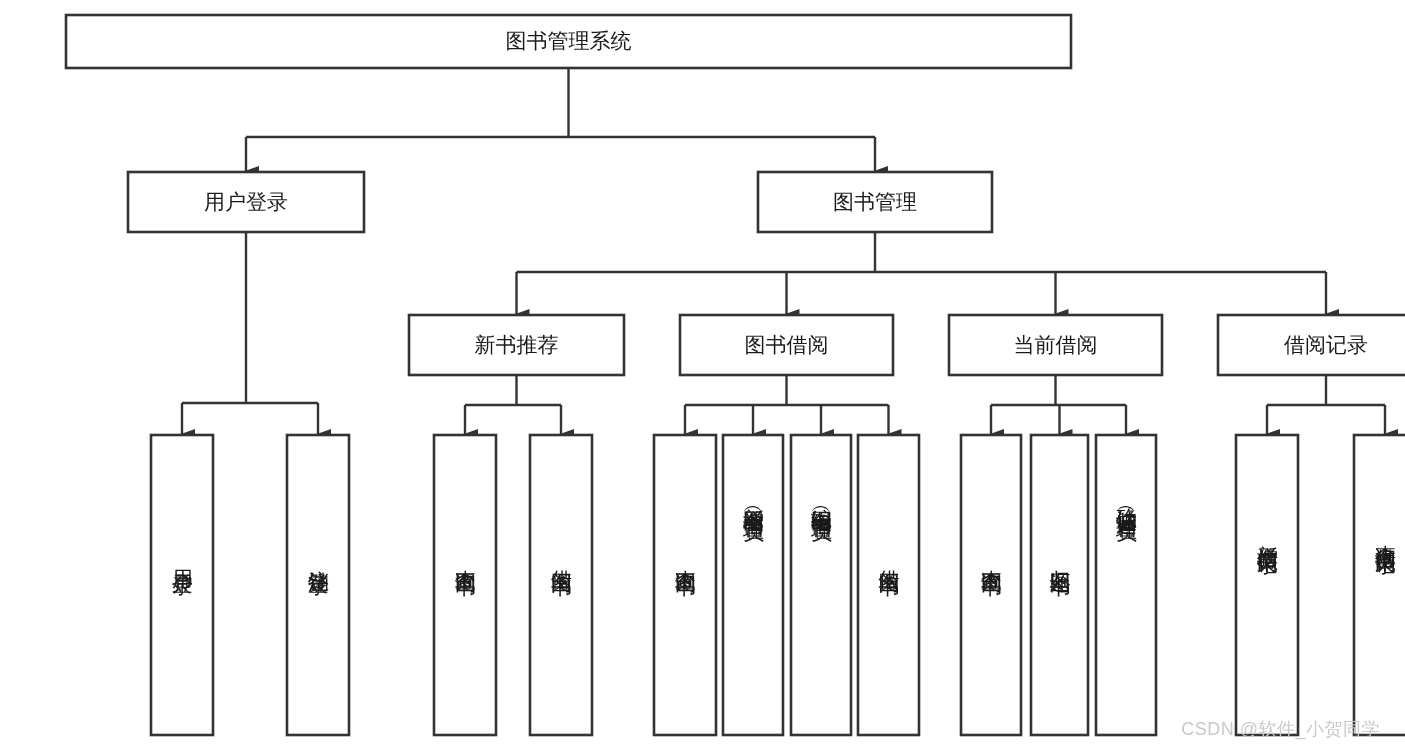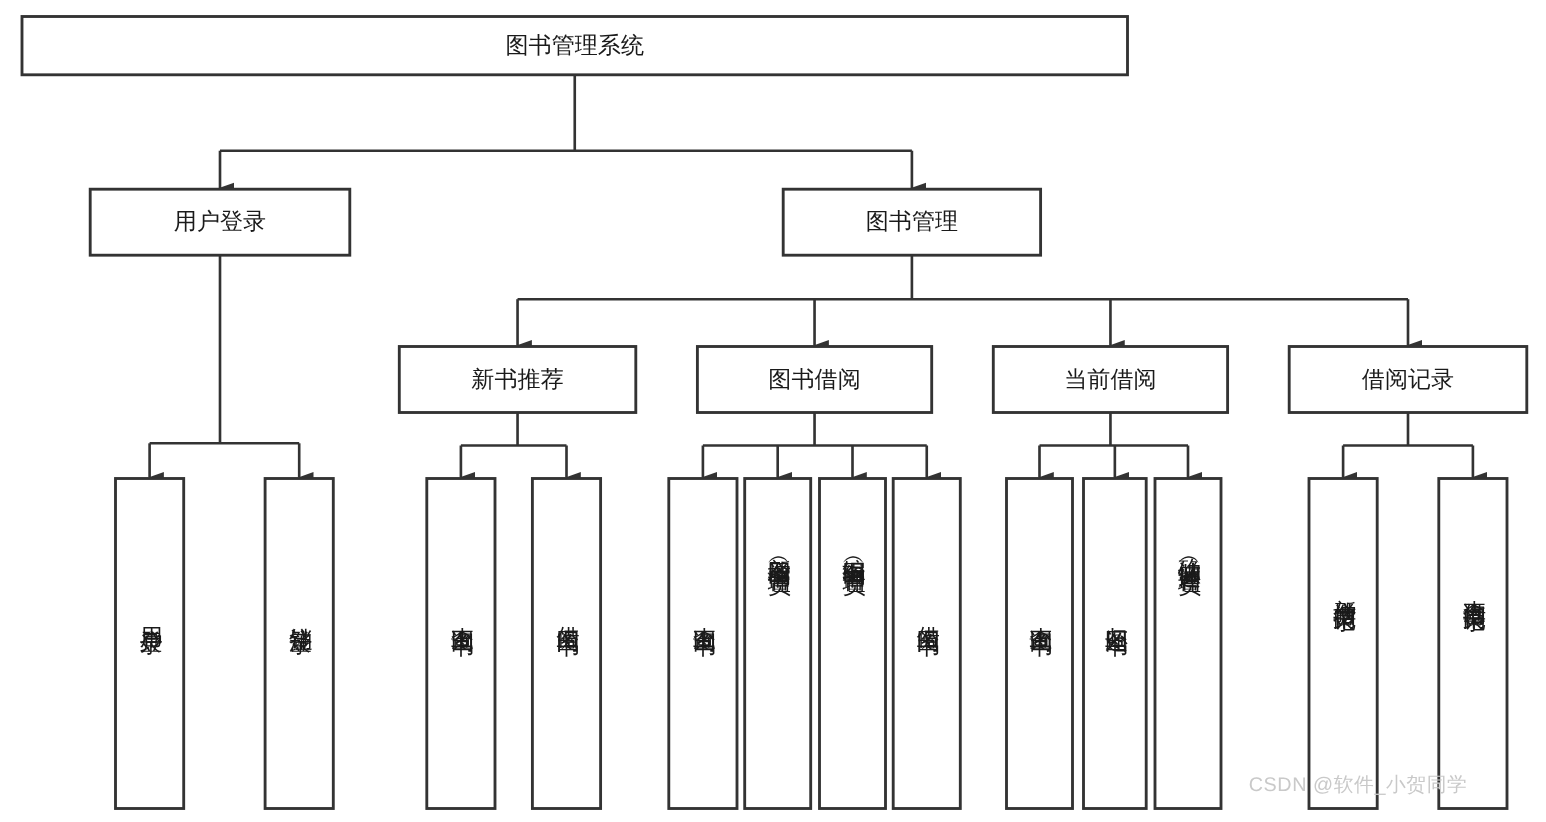--- a/index.html
+++ b/index.html
@@ -13,20 +13,21 @@
     font-family: "Liberation Sans", "DejaVu Sans", sans-serif;
     overflow: hidden;
     position: relative;
   }
   #diagram-root {
     position: absolute;
     left: 0;
     top: 0;
     width: 1342px;
     height: 747px;
+    padding-left: 46px;
   }
   svg.flow {
     display: block;
     width: 1405px;
     height: 747px;
   }
   .node-rect {
     fill: #ffffff;
     stroke: #333333;
     stroke-width: 2.6;
@@ -50,21 +51,21 @@
     stroke: #333333;
     stroke-width: 2.4;
     fill: none;
   }
   .arrow-head {
     fill: #333333;
   }
   .watermark {
     position: absolute;
     right: 8px;
-    bottom: 22px;
+    bottom: 6px;
     font-family: "Liberation Sans", "DejaVu Sans", sans-serif;
     font-size: 18px;
     color: #c9c9c9;
     white-space: nowrap;
     letter-spacing: 0.5px;
   }
 </style>
 </head>
 <body>
 

